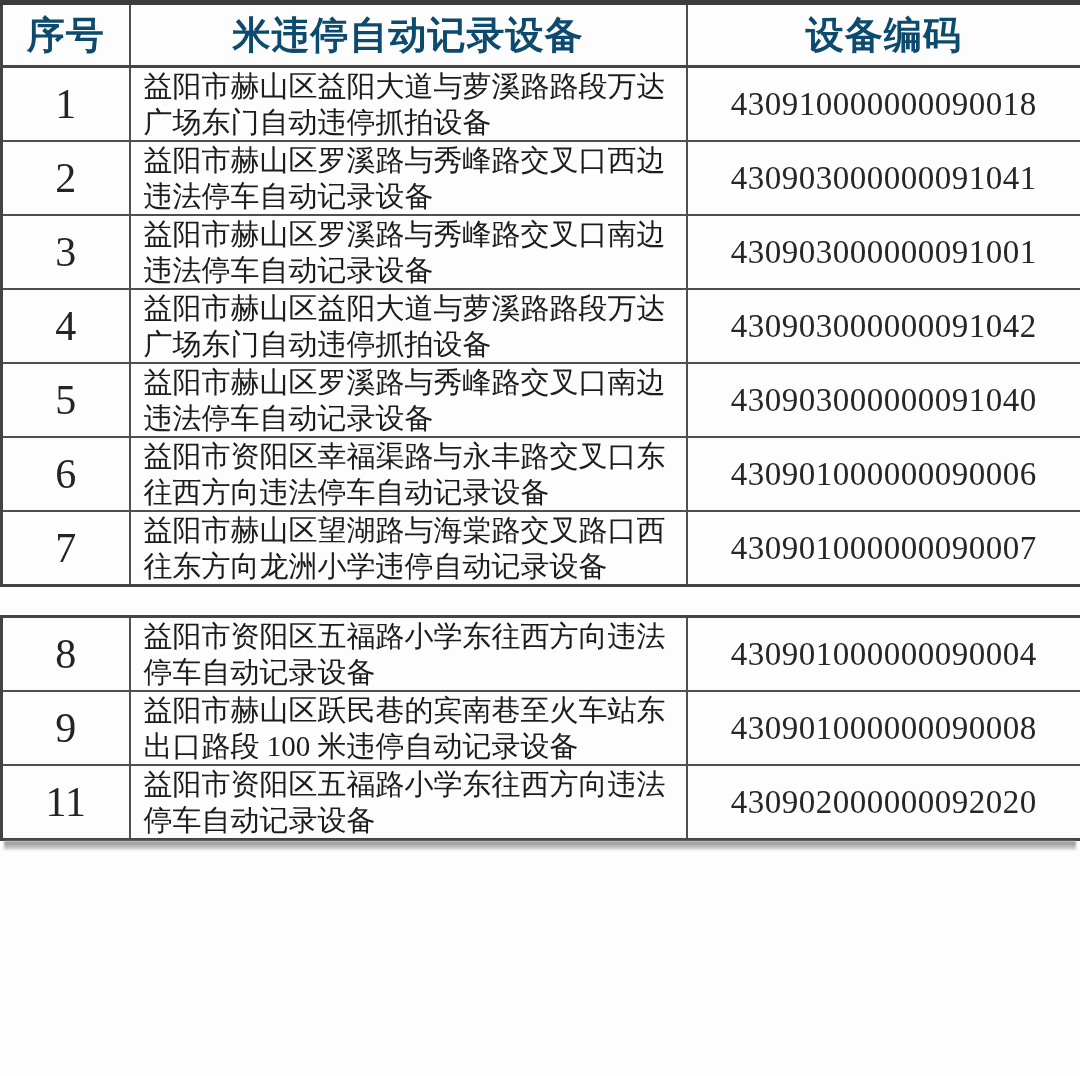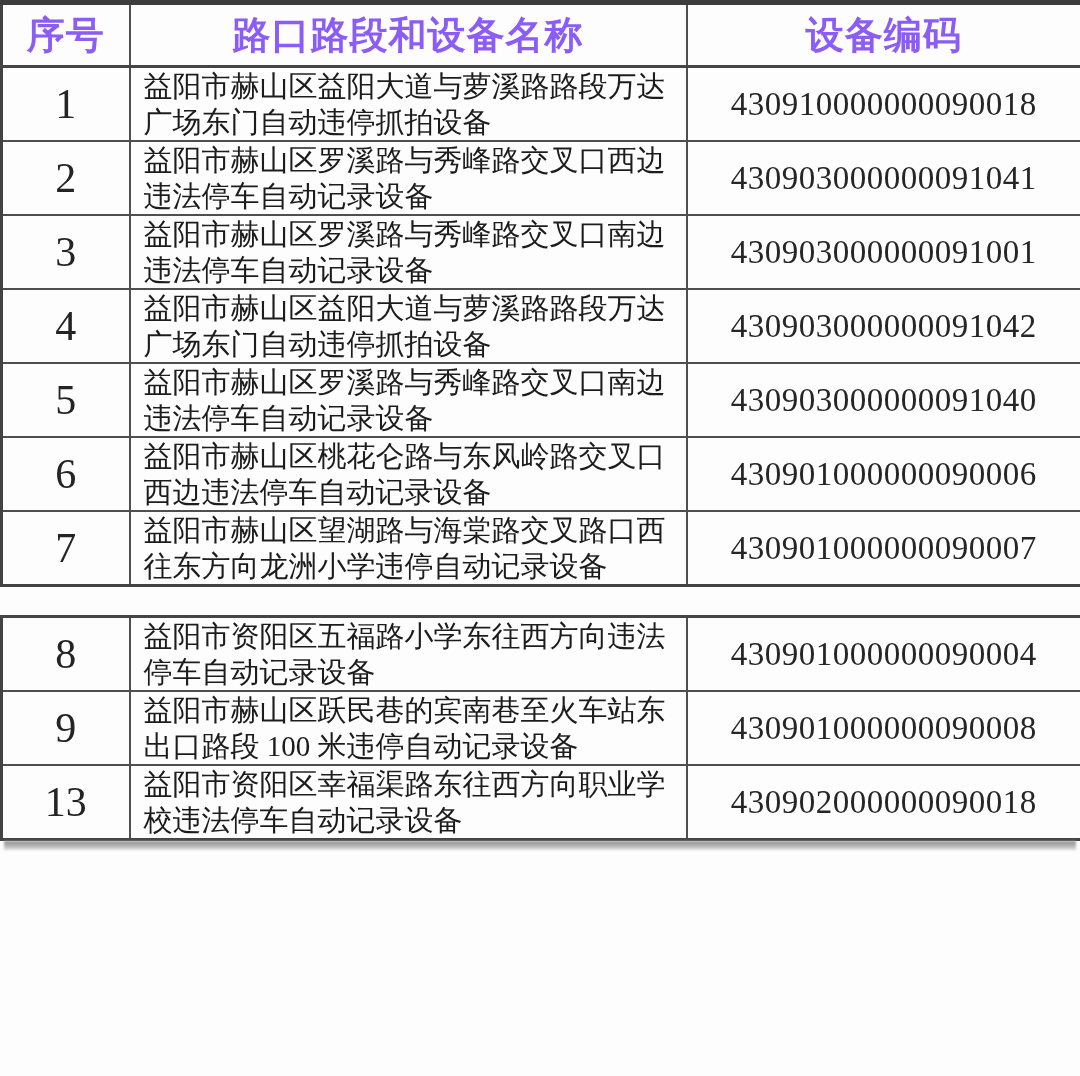--- a/index.html
+++ b/index.html
@@ -35,21 +35,21 @@
   .tbl-bottom { border-left: 3px solid #434343; border-right: 3px solid #434343; border-bottom: 3px solid #434343; }
   col.c-no   { width: 128px; }
   col.c-name { width: 557px; }
   col.c-code { width: 395px; }
   th {
     height: 60px;
     font-size: 38px;
     font-weight: bold;
     letter-spacing: 1px;
     text-align: center;
-    color: #8b5cf6;
+    color: #0c4a6e;
   }
   td { height: 72px; }
   td.col-no {
     font-size: 42px;
     text-align: center;
     color: #242424;
   }
   td.col-name {
     font-size: 29px;
     line-height: 36px;
@@ -83,21 +83,21 @@
 
   <table class="tbl tbl-top">
     <colgroup>
       <col class="c-no">
         <col class="c-name">
         <col class="c-code">
     </colgroup>
     <thead>
       <tr>
         <th class="col-no">序号</th>
-        <th class="col-name">路口路段和设备名称</th>
+        <th class="col-name">米违停自动记录设备</th>
         <th class="col-code">设备编码</th>
       </tr>
     </thead>
     <tbody>
         <tr>
           <td class="col-no">1</td>
           <td class="col-name">益阳市赫山区益阳大道与萝溪路路段万达广场东门自动违停抓拍设备</td>
           <td class="col-code">430910000000090018</td>
         </tr>
         <tr>
@@ -115,21 +115,21 @@
           <td class="col-name">益阳市赫山区益阳大道与萝溪路路段万达广场东门自动违停抓拍设备</td>
           <td class="col-code">430903000000091042</td>
         </tr>
         <tr>
           <td class="col-no">5</td>
           <td class="col-name">益阳市赫山区罗溪路与秀峰路交叉口南边违法停车自动记录设备</td>
           <td class="col-code">430903000000091040</td>
         </tr>
         <tr>
           <td class="col-no">6</td>
-          <td class="col-name">益阳市赫山区桃花仑路与东风岭路交叉口西边违法停车自动记录设备</td>
+          <td class="col-name">益阳市资阳区幸福渠路与永丰路交叉口东往西方向违法停车自动记录设备</td>
           <td class="col-code">430901000000090006</td>
         </tr>
         <tr>
           <td class="col-no">7</td>
           <td class="col-name">益阳市赫山区望湖路与海棠路交叉路口西往东方向龙洲小学违停自动记录设备</td>
           <td class="col-code">430901000000090007</td>
         </tr>
       </tbody>
   </table>
 
@@ -146,22 +146,22 @@
           <td class="col-no">8</td>
           <td class="col-name">益阳市资阳区五福路小学东往西方向违法停车自动记录设备</td>
           <td class="col-code">430901000000090004</td>
         </tr>
         <tr>
           <td class="col-no">9</td>
           <td class="col-name">益阳市赫山区跃民巷的宾南巷至火车站东出口路段 100 米违停自动记录设备</td>
           <td class="col-code">430901000000090008</td>
         </tr>
         <tr>
-          <td class="col-no">13</td>
-          <td class="col-name">益阳市资阳区幸福渠路东往西方向职业学校违法停车自动记录设备</td>
-          <td class="col-code">430902000000090018</td>
+          <td class="col-no">11</td>
+          <td class="col-name">益阳市资阳区五福路小学东往西方向违法停车自动记录设备</td>
+          <td class="col-code">430902000000092020</td>
         </tr>
       </tbody>
   </table>
 
   <div class="bottom-shadow"></div>
 
 </div>
 
 </body></html>

